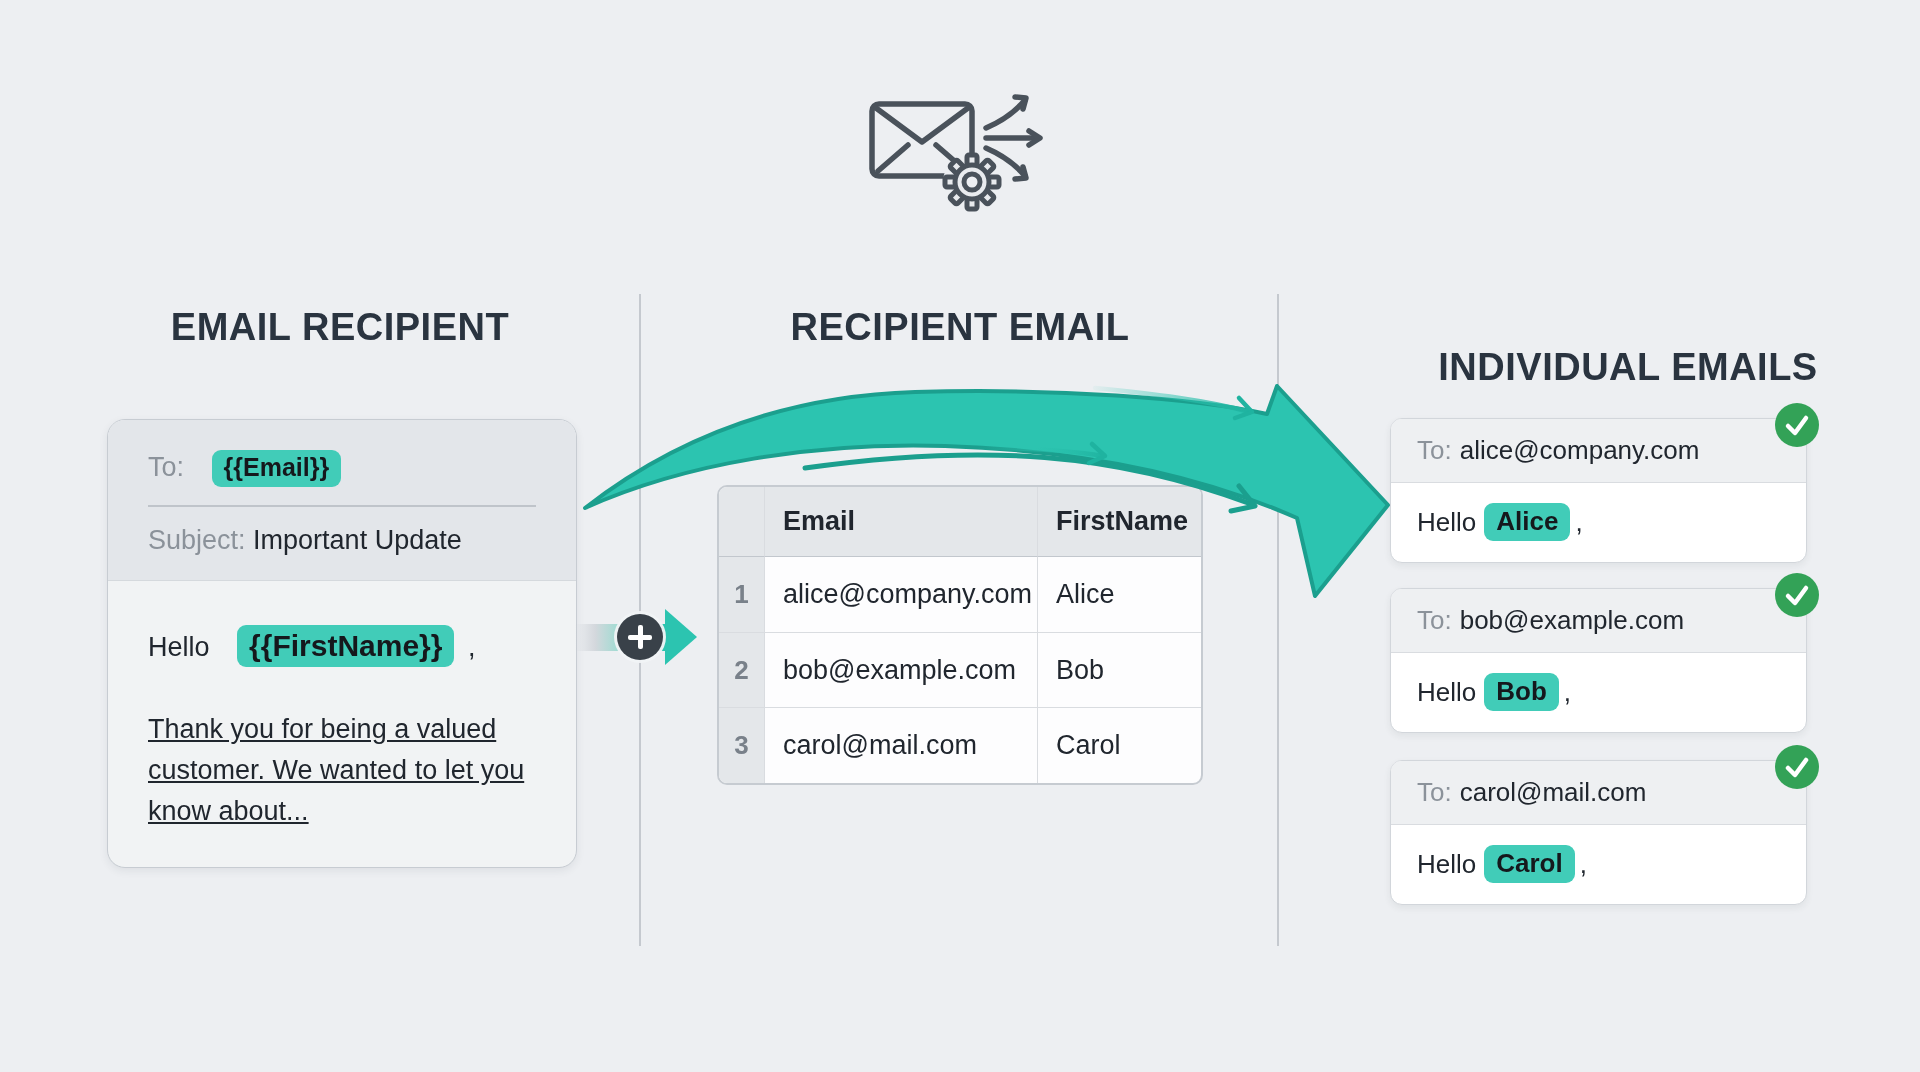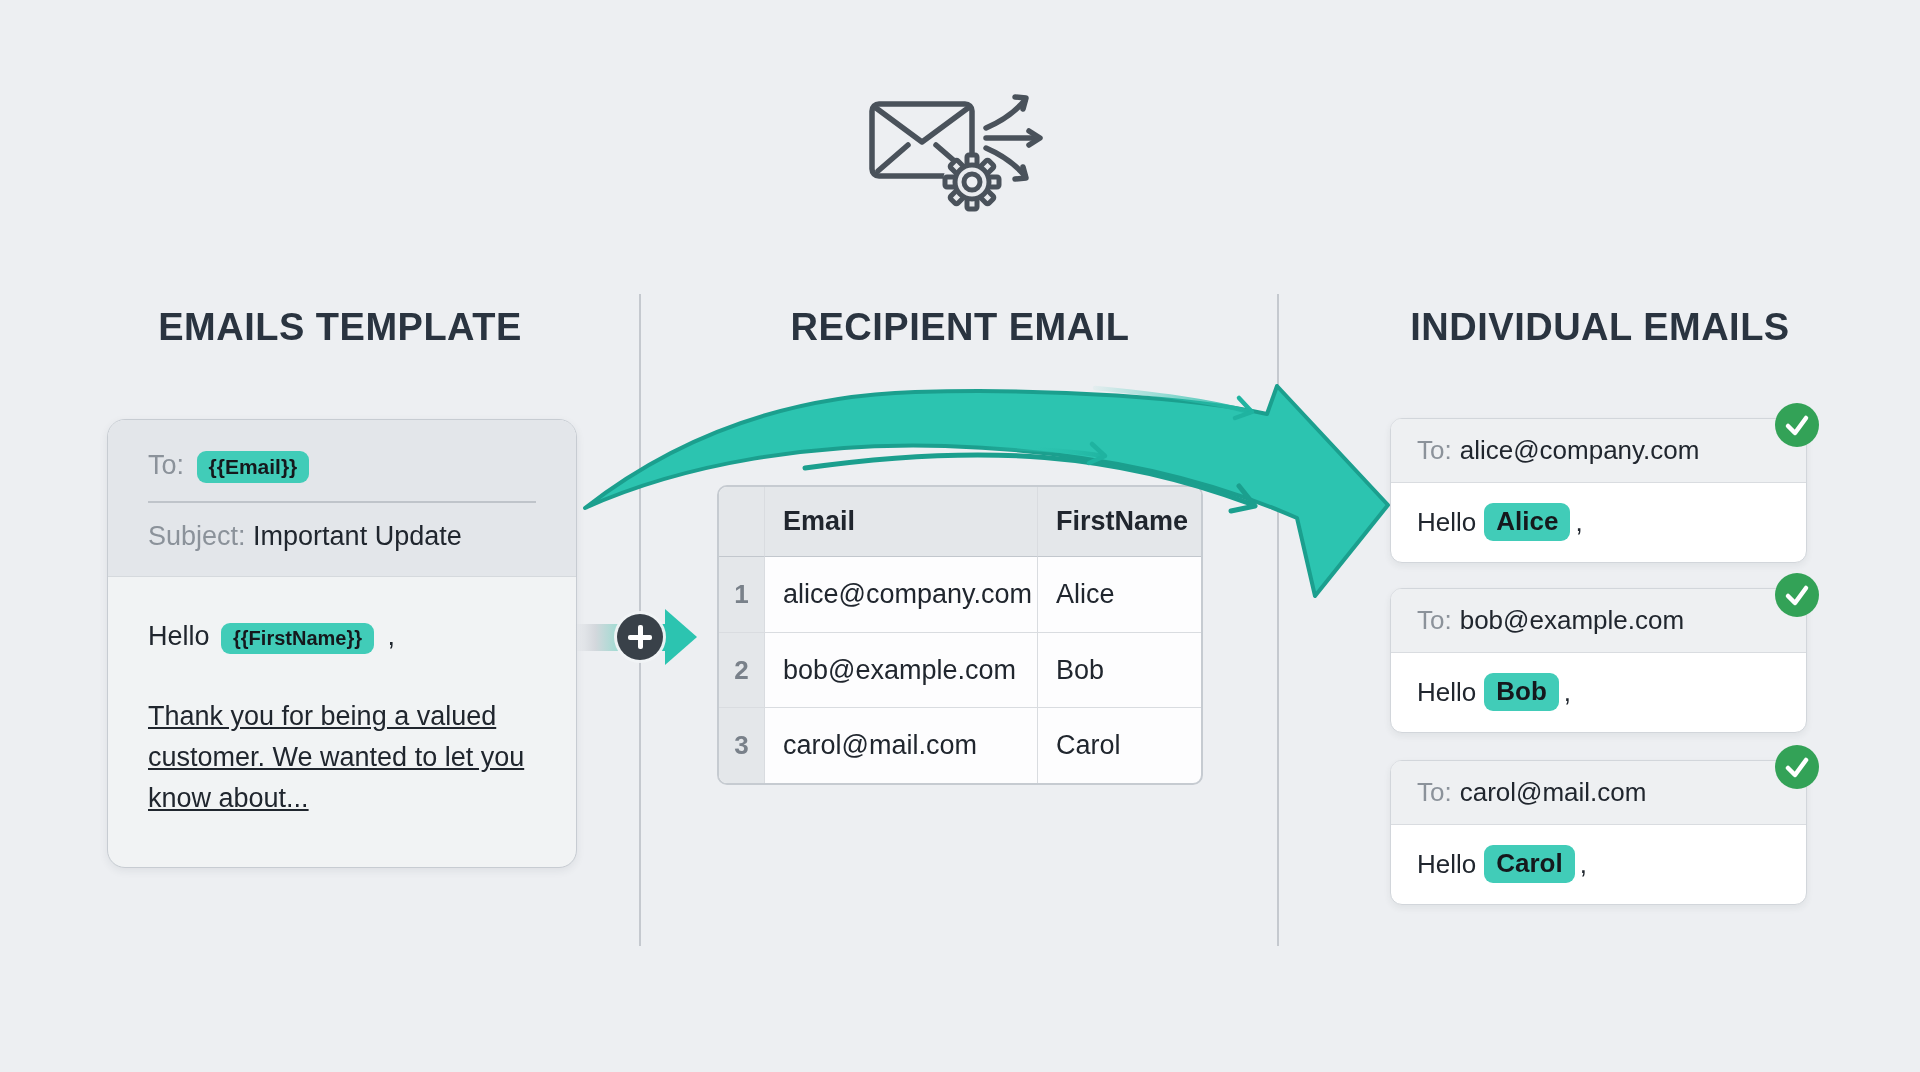--- a/index.html
+++ b/index.html
@@ -22,21 +22,21 @@
   .divider.right{left:1277px;}
 
   
   .col-title{
     position:absolute;top:306px;height:48px;
     font-size:38px;font-weight:700;letter-spacing:.5px;
     color:#2a3440;text-align:center;z-index:2;
   }
   .col-title.t1{left:60px;width:560px;}
   .col-title.t2{left:700px;width:520px;}
-  .col-title.t3{left:1340px;width:520px;}
+  .col-title.t3{left:1368px;width:520px;margin-top:40px;}
 
   
   .header-icon{position:absolute;left:868px;top:90px;z-index:1;}
 
   
   .chip{
     display:inline-block;background:#41ccb8;color:#15181c;
     font-weight:700;border-radius:9px;padding:4px 12px 5px;
     line-height:1.1;
   }
@@ -47,25 +47,25 @@
     border:1.5px solid #c7ccd2;border-radius:18px;
     background:#f1f3f4;box-shadow:0 3px 8px rgba(40,50,60,.08);
     z-index:2;box-sizing:border-box;overflow:hidden;
   }
   .tpl-head{
     background:#e3e6ea;padding:30px 40px 24px;
     border-bottom:1px solid #d5d9dd;
   }
   .tpl-row{font-size:27px;color:#20262e;}
   .tpl-label{color:#8b929a;}
-  .row-to .chip{margin-left:5px;font-size:21px;}
+  .row-to .chip{margin-left:20px;font-size:25px;}
   .tpl-divider{border:0;border-top:2px solid #bfc4ca;margin:18px 0 0;}
   .row-subject{margin-top:18px;}
   .tpl-body{padding:44px 40px 0;font-size:27px;color:#20262e;}
-  .greeting .chip{margin-left:4px;font-size:20px;}
+  .greeting .chip{margin-left:20px;font-size:30px;}
   .greeting .suffix{margin-left:6px;}
   .tpl-paragraph{margin-top:42px;width:392px;line-height:41px;text-decoration:underline;}
 
   
   .connector{position:absolute;left:575px;top:600px;width:140px;height:74px;z-index:3;}
   .conn-band{
     position:absolute;left:0;top:24px;width:92px;height:27px;
     background:linear-gradient(90deg,
       rgba(200,205,211,0) 0%, rgba(198,203,209,.65) 22%,
       #8fdccf 55%, #2cc4b0 82%);
@@ -170,21 +170,21 @@
         </g>
         <circle r="17"></circle>
         <circle r="8" fill="#edeff2"></circle>
       </g>
     </g>
   </svg>
 
   <div class="divider left"></div>
   <div class="divider right"></div>
 
-  <div class="col-title t1">EMAILS TEMPLATE</div>
+  <div class="col-title t1">EMAIL RECIPIENT</div>
   <div class="col-title t2">RECIPIENT EMAIL</div>
   <div class="col-title t3">INDIVIDUAL EMAILS</div>
 
   <div class="tpl-card">
     <div class="tpl-head">
       <div class="tpl-row row-to">
         <span class="tpl-label">To:</span>
         <span class="chip">{{Email}}</span>
       </div>
       <hr class="tpl-divider">

